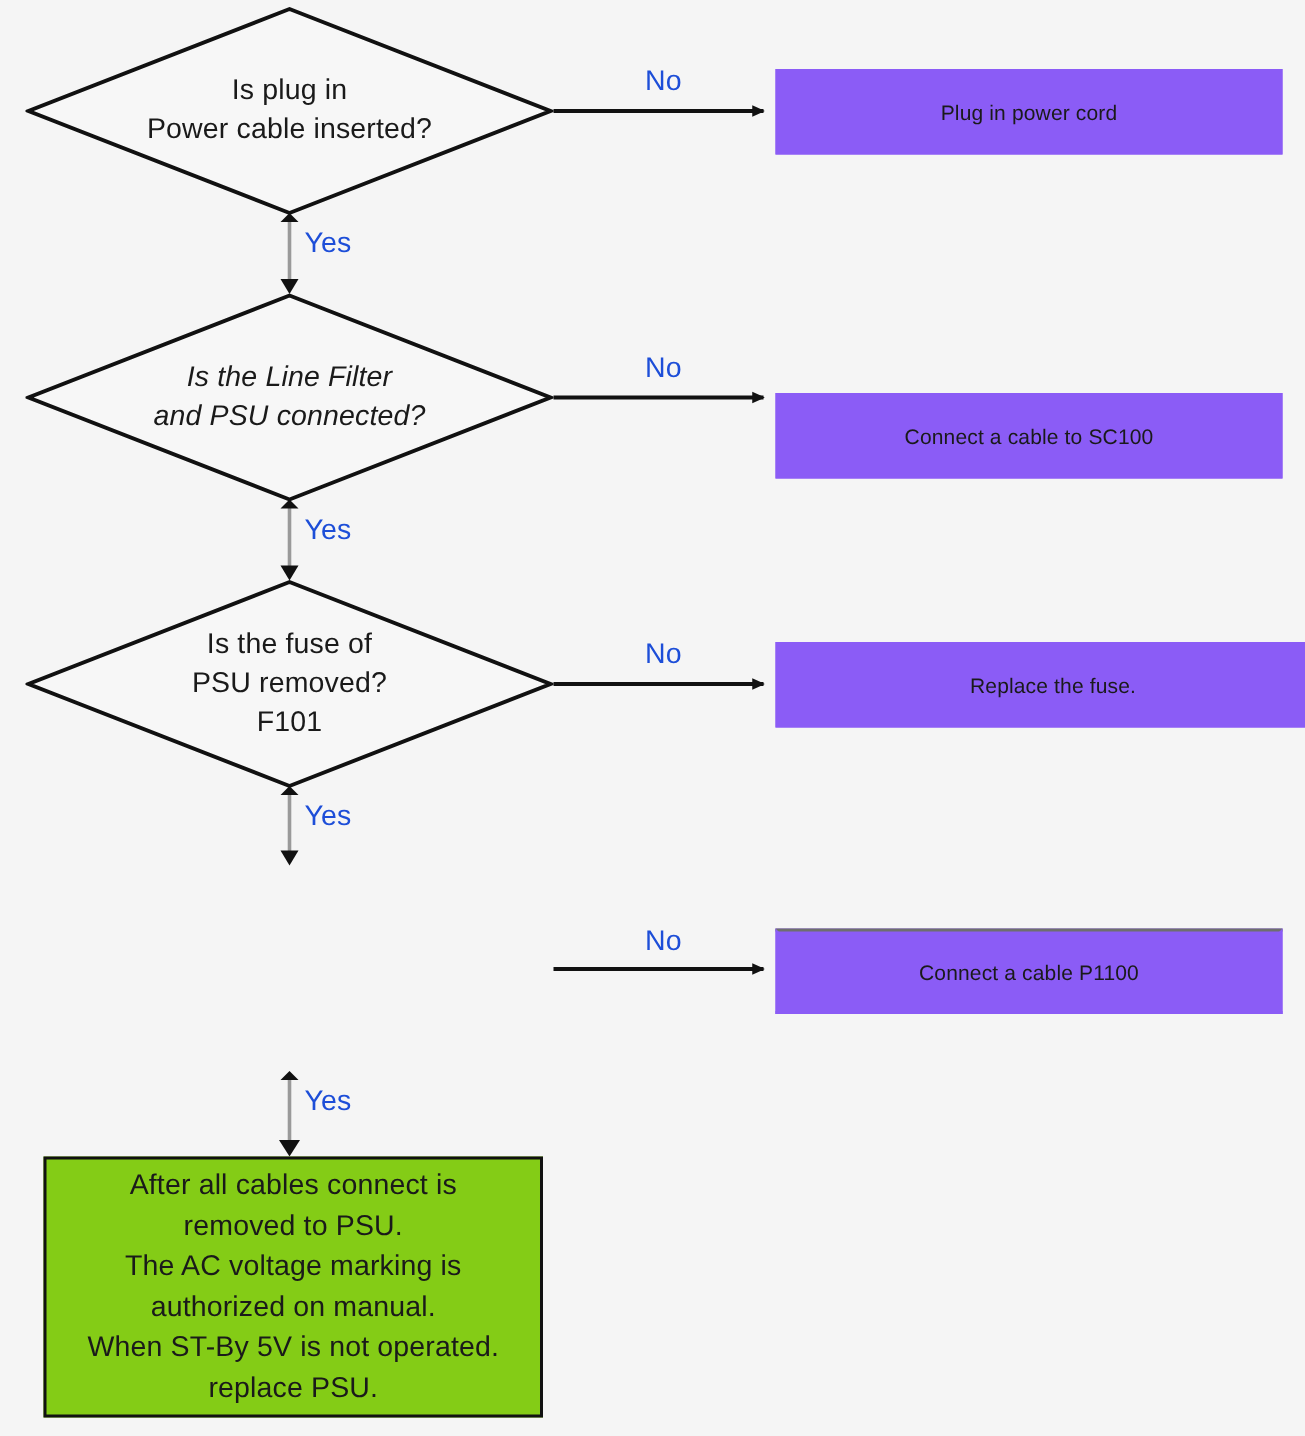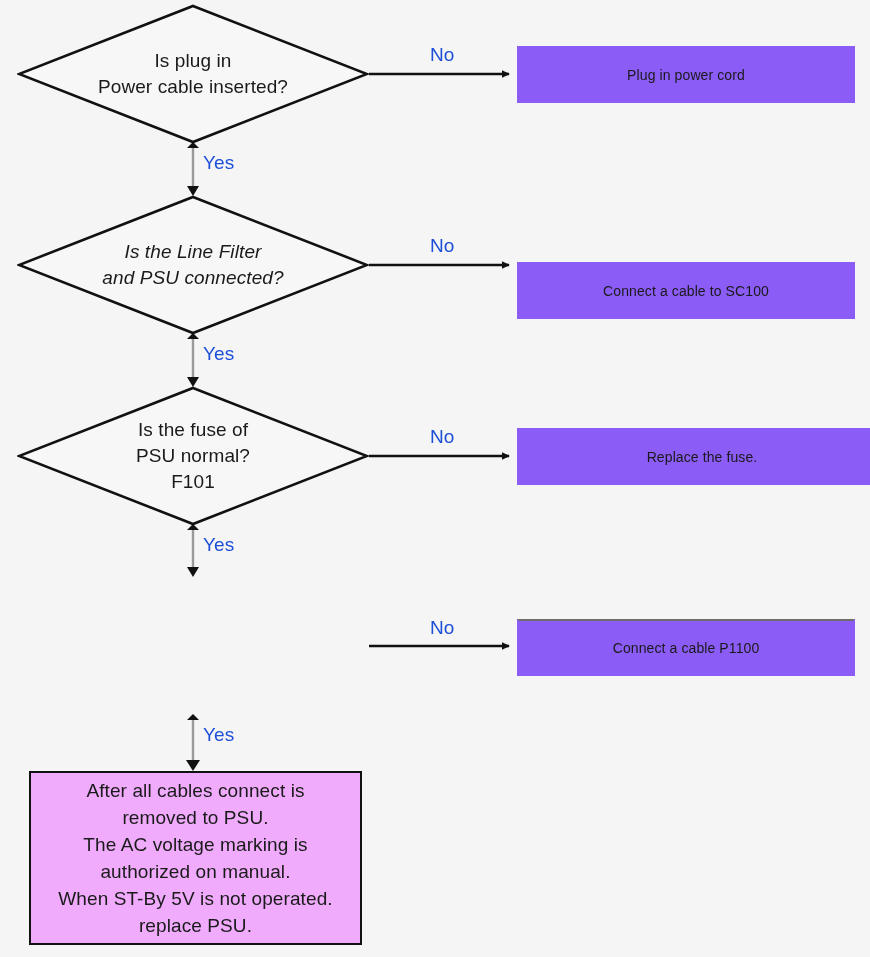--- a/index.html
+++ b/index.html
@@ -72,21 +72,21 @@
     line-height: 26px;
     color: #1a1a1a;
     letter-spacing: 0.1px;
   }
   .process-node.top-shade {
     border-top-color: #6e6e6e;
   }
   .terminal-node {
     position: absolute;
     box-sizing: border-box;
-    background: #f0abfc;
+    background: #84cc16;
     border: 2px solid #111111;
     display: flex;
     align-items: center;
     justify-content: center;
     text-align: center;
     font-size: 19px;
     line-height: 27px;
     color: #1a1a1a;
     white-space: pre-line;
     letter-spacing: 0.1px;
@@ -171,21 +171,21 @@
   </div>
   <div class="edge-label" style="left:203px; top:343px;">Yes</div>
   <div class="edge-label" style="left:430px; top:235px;">No</div>
   <div class="process-node" style="left:517px; top:237px; width:338px; height:57px;margin-top:25px;">Connect a cable to SC100</div>
 
   <div class="diamond-node" style="left:17px; top:386px;">
     <svg class="diamond-shape" viewBox="0 0 352 140">
       <polygon points="176,2 350,70 176,138 2,70" fill="#f7f7f7" stroke="#111111" stroke-width="2.6"></polygon>
     </svg>
     <div class="diamond-label">Is the fuse of
-PSU normal?
+PSU removed?
 F101</div>
   </div>
   <div class="edge-label" style="left:203px; top:534px;">Yes</div>
   <div class="edge-label" style="left:430px; top:426px;">No</div>
   <div class="process-node" style="left:517px; top:428px; width:370px; height:57px;">Replace the fuse.</div>
 
   <div class="edge-label" style="left:203px; top:724px;">Yes</div>
   <div class="edge-label" style="left:430px; top:617px;">No</div>
   <div class="process-node top-shade" style="left:517px; top:619px; width:338px; height:57px;text-align:right;">Connect a cable P1100</div>
 

